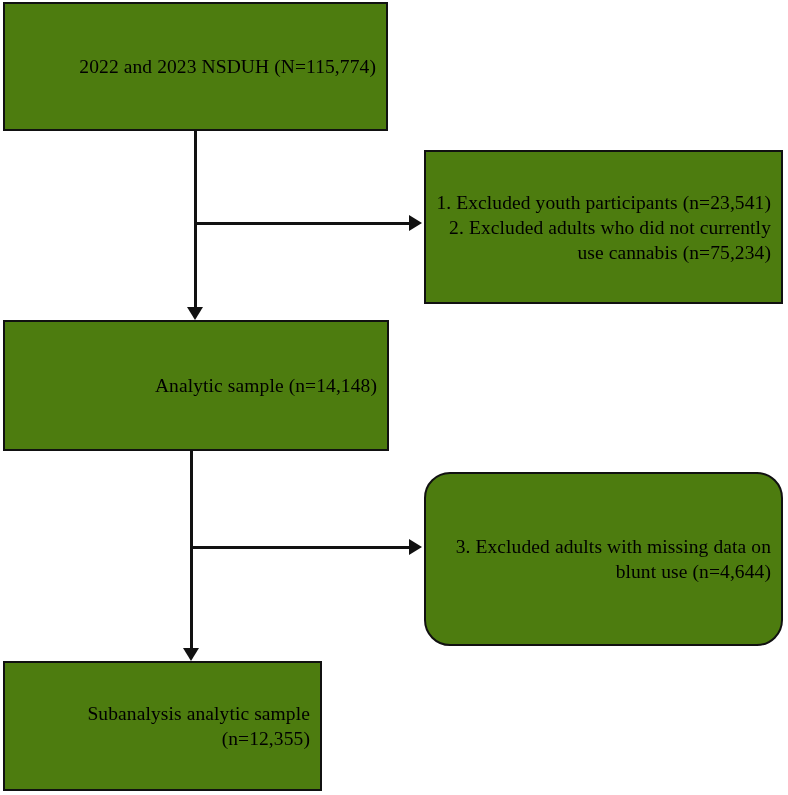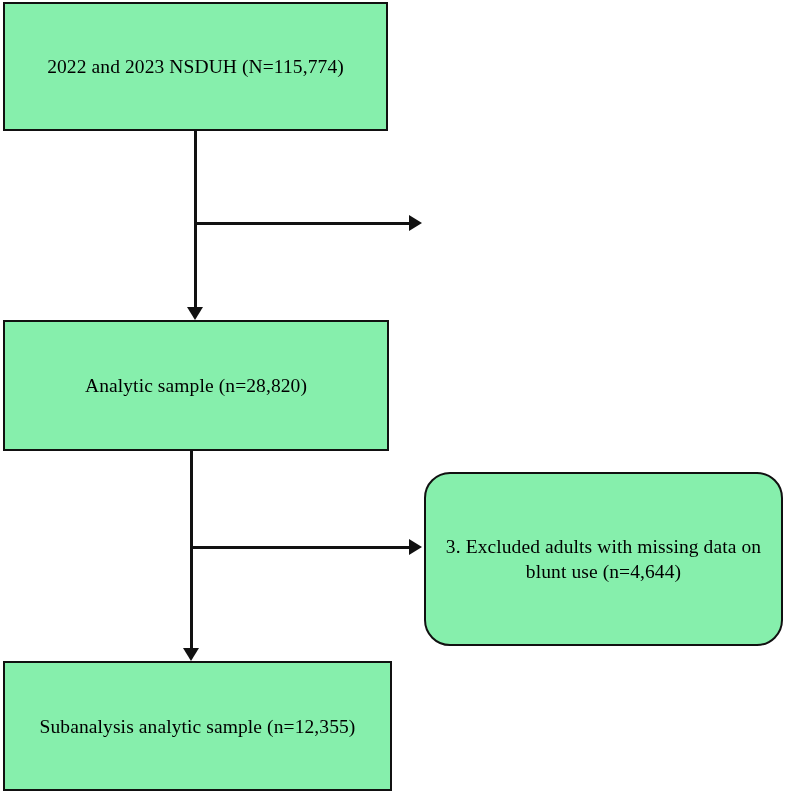--- a/index.html
+++ b/index.html
@@ -14,42 +14,42 @@
     height: 795px;
     background: #ffffff;
     font-family: "Liberation Serif", "DejaVu Serif", serif;
     color: #000000;
     overflow: hidden;
   }
   .flow-box {
     position: absolute;
     box-sizing: border-box;
     border: 2px solid #111111;
-    background: #86efac;
+    background: #4d7c0f;
     display: flex;
     align-items: center;
     justify-content: center;
-    text-align: center;
+    text-align: right;
   }
   .flow-box .box-text {
     display: block;
     width: 100%;
     padding: 0 10px;
     box-sizing: border-box;
     font-size: 19.5px;
     line-height: 25px;
     white-space: pre-line;
     letter-spacing: 0.1px;
   }
   
   #box-source      { left: 3px;   top: 2px;   width: 385px; height: 129px; }
   #box-exclusion-1 { left: 424px; top: 150px; width: 359px; height: 154px; }
   #box-analytic    { left: 3px;   top: 320px; width: 386px; height: 131px; }
   #box-exclusion-2 { left: 424px; top: 472px; width: 359px; height: 174px; border-radius: 26px; }
-  #box-subanalysis { left: 3px;   top: 661px; width: 389px; height: 130px; }
+  #box-subanalysis { left: 3px;   top: 661px; width: 319px; height: 130px; }
 
   
   .conn-v {
     position: absolute;
     width: 3px;
     background: #111111;
   }
   .conn-h {
     position: absolute;
     height: 3px;
@@ -92,23 +92,28 @@
   <div class="flow-box" id="box-source">
     <span class="box-text">2022 and 2023 NSDUH (N=115,774)</span>
   </div>
 
   <div class="conn-v" id="trunk-1"></div>
   <div class="arrow-down" id="trunk-1-arrow"></div>
 
   <div class="conn-h" id="branch-1"></div>
   <div class="arrow-right" id="branch-1-arrow"></div>
 
+  <div class="flow-box" id="box-exclusion-1">
+    <span class="box-text">1. Excluded youth participants (n=23,541)
+2. Excluded adults who did not currently
+use cannabis (n=75,234)</span>
+  </div>
 
   <div class="flow-box" id="box-analytic">
-    <span class="box-text">Analytic sample (n=28,820)</span>
+    <span class="box-text">Analytic sample (n=14,148)</span>
   </div>
 
   <div class="conn-v" id="trunk-2"></div>
   <div class="arrow-down" id="trunk-2-arrow"></div>
 
   <div class="conn-h" id="branch-2"></div>
   <div class="arrow-right" id="branch-2-arrow"></div>
 
   <div class="flow-box" id="box-exclusion-2">
     <span class="box-text">3. Excluded adults with missing data on

